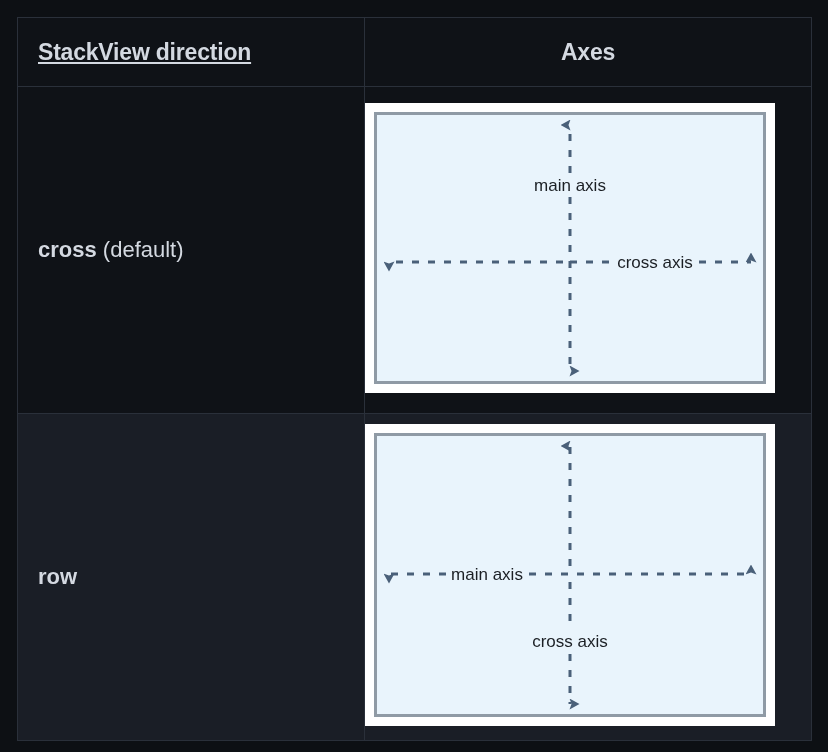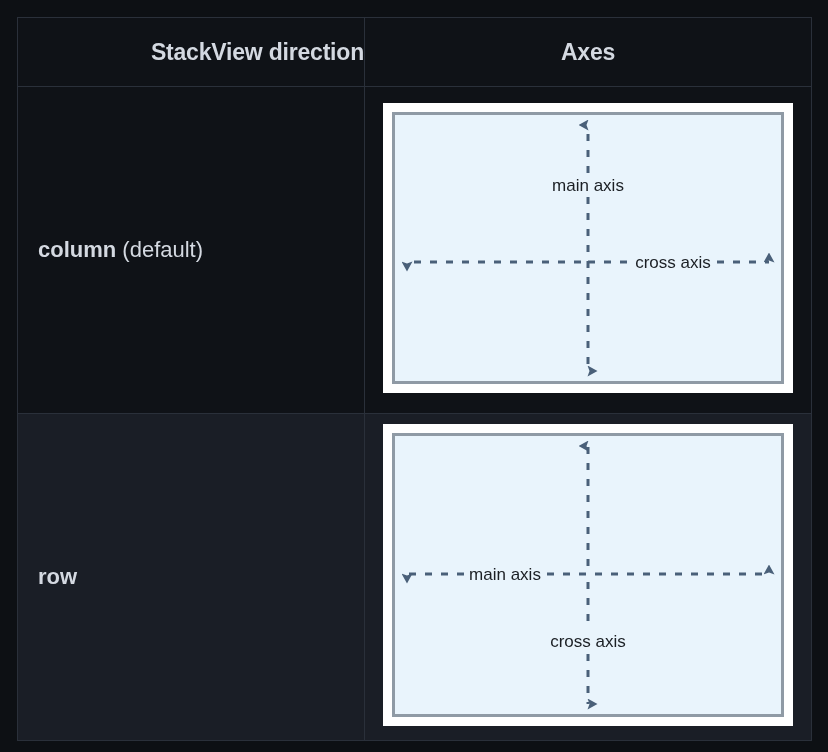--- a/index.html
+++ b/index.html
@@ -45,22 +45,23 @@
 
   thead th {
     background: #0f1217;
     height: 68px;
     color: #d4d9e1;
     font-size: 23px;
     font-weight: bold;
     letter-spacing: -0.2px;
   }
   th.head-label {
-    text-align: right;
+    text-align: left;
     padding-left: 20px;
+    text-decoration: underline;
   }
   th.head-axes {
   }
 
   tr.row-1 > td { background: #0f1217; }
   tr.row-2 > td { background: #1a1e26; }
 
   td.label-cell {
     color: #d4d9e1;
     font-size: 22px;
@@ -68,21 +69,21 @@
     padding-left: 20px;
     vertical-align: middle;
     height: 326px;
   }
   tr.row-2 td.label-cell { height: 326px; margin-left: 10px; }
 
   .lbl-strong { font-weight: bold; }
   .lbl-normal { font-weight: normal; }
 
   td.axes-cell {
-    text-align: center;
+    text-align: left;
     vertical-align: middle;
     padding: 0;
   }
 
   .diagram-frame {
     display: inline-block;
     background: #ffffff;
     padding: 9px;
     line-height: 0;
   }
@@ -114,21 +115,21 @@
     <thead>
       <tr>
         <th class="head-label">StackView direction</th>
         <th class="head-axes">Axes</th>
       </tr>
     </thead>
     <tbody>
 
       <tr class="row-1">
         <td class="label-cell">
-          <span class="lbl-strong">column</span><span class="lbl-normal"> (default)</span>
+          <span class="lbl-strong">cross</span><span class="lbl-normal"> (default)</span>
         </td>
         <td class="axes-cell">
           <div class="diagram-frame">
             <div class="diagram-box" style="width:392px;height:272px;">
               <svg width="386" height="266" viewBox="0 0 386 266">
                 <defs>
                   <marker id="ah-up-1" markerWidth="11" markerHeight="11" refX="5.5" refY="9.5" orient="auto" markerUnits="userSpaceOnUse">
                     <path d="M5.5 0 L11 10 L5.5 8 L0 10 Z" fill="#4a6079"></path>
                   </marker>
                   <marker id="ah-down-1" markerWidth="11" markerHeight="11" refX="5.5" refY="9.5" orient="auto" markerUnits="userSpaceOnUse">

